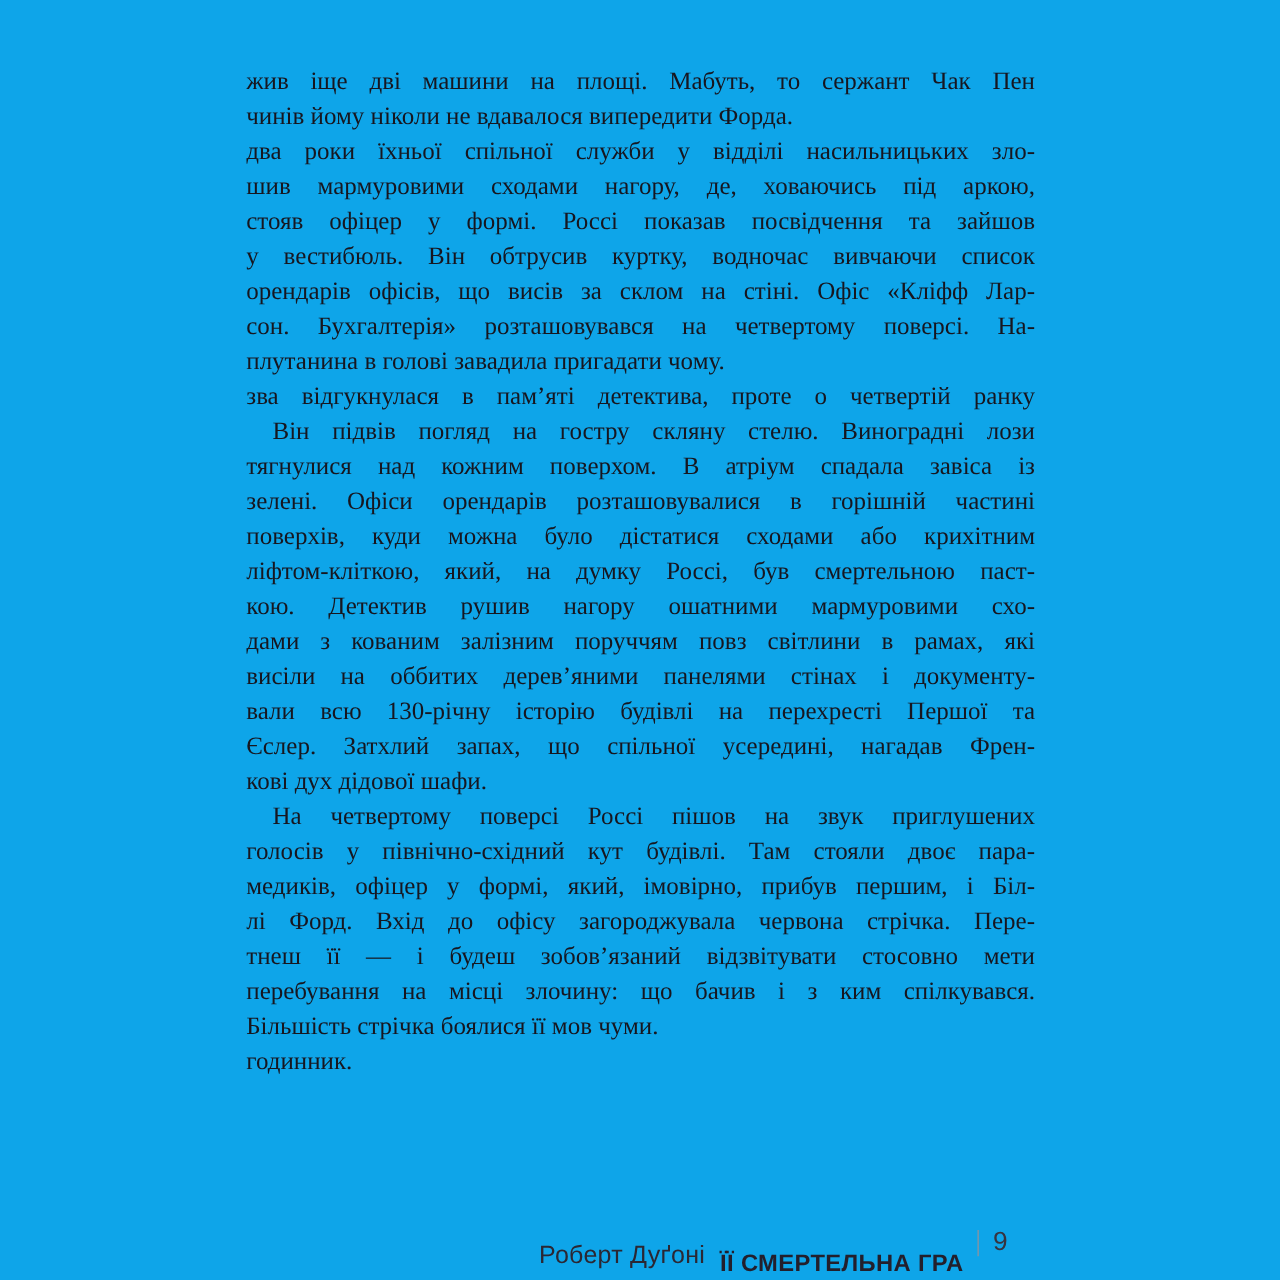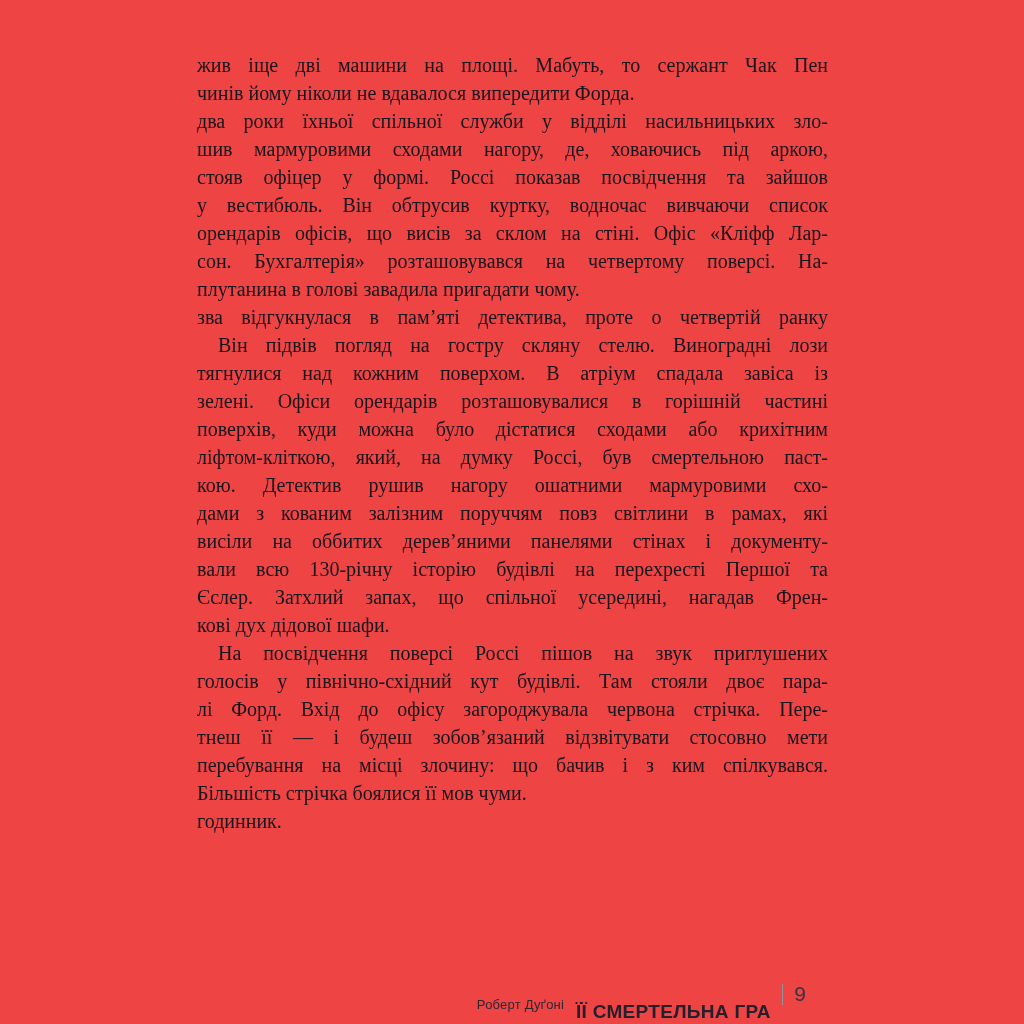--- a/index.html
+++ b/index.html
@@ -4,21 +4,21 @@
 <style>
   html, body {
     margin: 0;
     padding: 0;
     background: #ffffff;
   }
   .page {
     position: relative;
     width: 1024px;
     height: 1024px;
-    background: #ef4444;
+    background: #0ea5e9;
     overflow: hidden;
     font-family: "Liberation Serif", "DejaVu Serif", serif;
   }
   .text-block {
     position: absolute;
     left: 197px;
     top: 51px;
     width: 631px;
     font-size: 20px;
     line-height: 28px;
@@ -41,21 +41,21 @@
     position: absolute;
     top: 982px;
     right: 218px;
     height: 24px;
     display: flex;
     align-items: center;
     font-family: "Liberation Sans", "DejaVu Sans", sans-serif;
     white-space: nowrap;
   }
   .footer .author {
-    font-size: 13px;
+    font-size: 20px;
     font-weight: 400;
     color: #2b2733;
     letter-spacing: 0.2px;
     margin-top: 20px;
   }
   .footer .title {
     font-size: 19px;
     font-weight: 700;
     color: #231f2c;
     letter-spacing: 0.3px;
@@ -102,22 +102,23 @@
         <div class="line">поверхів, куди можна було дістатися сходами або крихітним</div>
         <div class="line">ліфтом-кліткою, який, на думку Россі, був смертельною паст-</div>
         <div class="line">кою. Детектив рушив нагору ошатними мармуровими схо-</div>
         <div class="line">дами з кованим залізним поруччям повз світлини в рамах, які</div>
         <div class="line">висіли на оббитих дерев’яними панелями стінах і документу-</div>
         <div class="line">вали всю 130-річну історію будівлі на перехресті Першої та</div>
         <div class="line">Єслер. Затхлий запах, що спільної усередині, нагадав Френ-</div>
         <div class="line last">кові дух дідової шафи.</div>
       </div>
       <div>
-        <div class="line indent">На посвідчення поверсі Россі пішов на звук приглушених</div>
+        <div class="line indent">На четвертому поверсі Россі пішов на звук приглушених</div>
         <div class="line">голосів у північно-східний кут будівлі. Там стояли двоє пара-</div>
+        <div class="line">медиків, офіцер у формі, який, імовірно, прибув першим, і Біл-</div>
         <div class="line">лі Форд. Вхід до офісу загороджувала червона стрічка. Пере-</div>
         <div class="line">тнеш її — і будеш зобов’язаний відзвітувати стосовно мети</div>
         <div class="line">перебування на місці злочину: що бачив і з ким спілкувався.</div>
         <div class="line last">Більшість стрічка боялися її мов чуми.</div>
       </div>
       <div>
         <div class="line last">годинник.</div>
       </div>
     </div>
 

